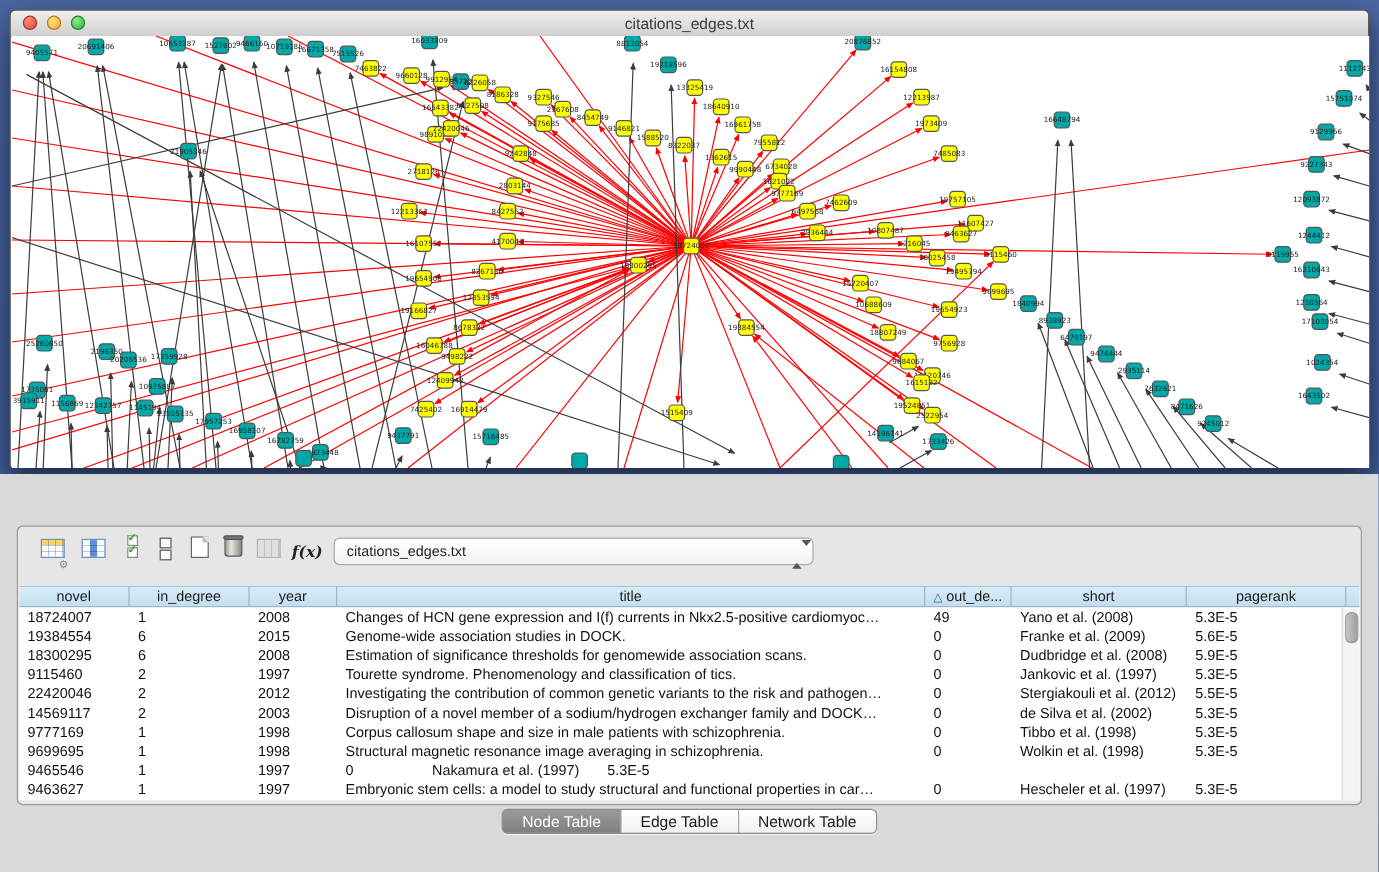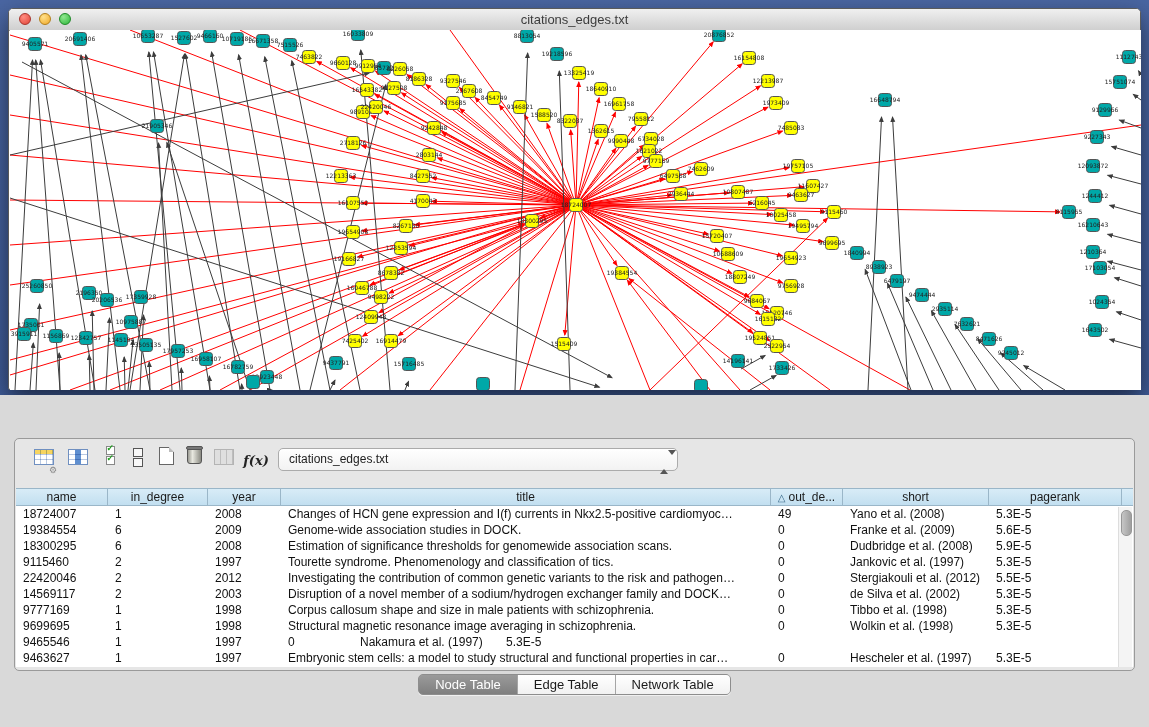--- a/index.html
+++ b/index.html
@@ -527,42 +527,42 @@
         <span class="tool" style="left:196px"><span class="minitable gray"></span></span>
         <span class="tool" style="left:228px;top:12px"><span class="fx">f(x)</span></span>
         <div class="combo">
           <span>citations_edges.txt</span>
           <span class="stepper"><span class="up"></span><span class="dn"></span></span>
         </div>
       </div>
 
       <div class="tablewrap">
         <div class="thead" id="thead">
-            <div class="th" style="width: 92px;">name</div>
+            <div class="th" style="width: 92px;">novel</div>
             <div class="th" style="width: 100px;">in_degree</div>
             <div class="th" style="width: 73px;">year</div>
             <div class="th" style="width: 490px;">title</div>
             <div class="th" style="width: 72px;"><span class="sortglyph">△</span>out_de...</div>
             <div class="th" style="width: 146px;">short</div>
             <div class="th" style="width: 133px;">pagerank</div>
           </div>
         <div id="tbody">
             <div class="tr">
               <div class="td" style="width: 92px;">18724007</div>
               <div class="td" style="width: 100px;">1</div>
               <div class="td" style="width: 73px;">2008</div>
               <div class="td" style="width: 490px;">Changes of HCN gene expression and I(f) currents in Nkx2.5-positive cardiomyoc…</div>
               <div class="td" style="width: 72px;">49</div>
               <div class="td" style="width: 146px;">Yano et al. (2008)</div>
               <div class="td" style="width: 133px;">5.3E-5</div>
             </div>
             <div class="tr">
               <div class="td" style="width: 92px;">19384554</div>
               <div class="td" style="width: 100px;">6</div>
-              <div class="td" style="width: 73px;">2009</div>
+              <div class="td" style="width: 73px;">2015</div>
               <div class="td" style="width: 490px;">Genome-wide association studies in DOCK.</div>
               <div class="td" style="width: 72px;">0</div>
               <div class="td" style="width: 146px;">Franke et al. (2009)</div>
               <div class="td" style="width: 133px;">5.6E-5</div>
             </div>
             <div class="tr">
               <div class="td" style="width: 92px;">18300295</div>
               <div class="td" style="width: 100px;">6</div>
               <div class="td" style="width: 73px;">2008</div>
               <div class="td" style="width: 490px;">Estimation of significance thresholds for genomewide association scans.</div>

